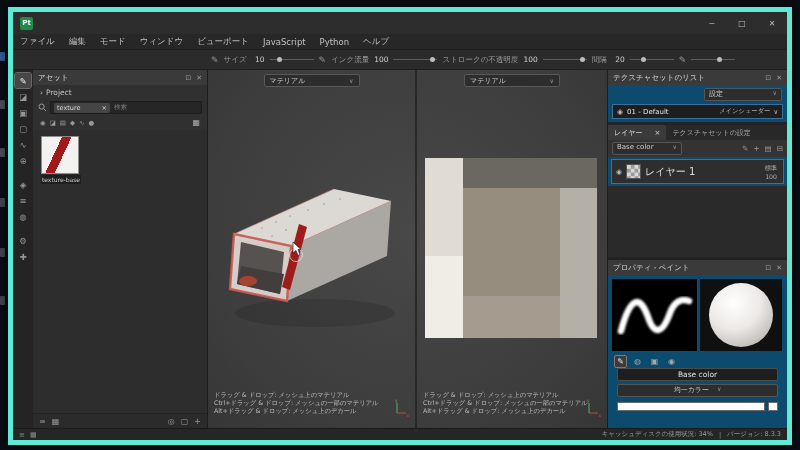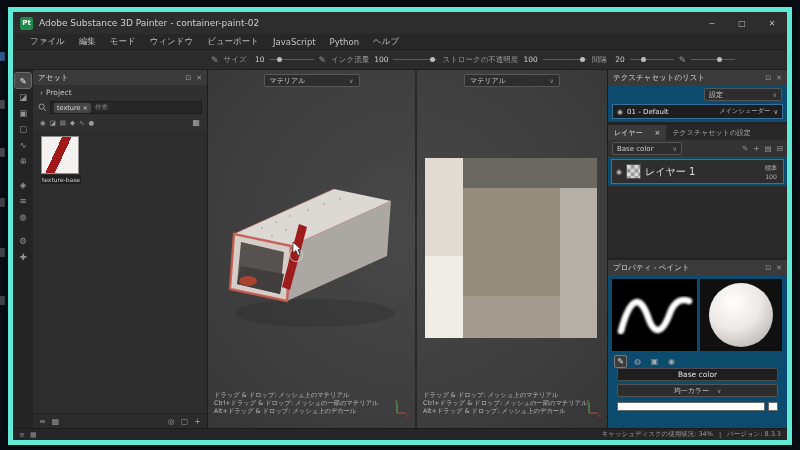--- a/index.html
+++ b/index.html
@@ -14,21 +14,21 @@
   
   .titlebar { height:22px; background:#2d2d2d; display:flex; align-items:center; flex:none; }
   .app-ico { width:13px; height:13px; margin:0 6px 0 7px; background:#1f8a4c; border-radius:2px; color:#fff;
              font-size:7px; display:flex; align-items:center; justify-content:center; font-weight:bold; }
   .title-text { font-size:9px; color:#cfcfcf; }
   .win-controls { margin-left:auto; display:flex; height:100%; }
   .win-btn { width:30px; height:100%; display:flex; align-items:center; justify-content:center; font-size:8px; color:#bbb; }
 
   
   .menubar { height:16px; background:#272727; display:flex; align-items:flex-end; font-size:8.5px; color:#c2c2c2;
-             flex:none; border-bottom:1px solid #1e1e1e; padding-left:10px; }
+             flex:none; border-bottom:1px solid #1e1e1e; padding-left:0; }
   .menu-item { padding:0 7px; height:100%; display:flex; align-items:center; }
 
   
   .toolbar { height:20px; background:#2b2b2b; border-bottom:1px solid #1e1e1e; display:flex; align-items:center;
              flex:none; font-size:7.5px; color:#aaa; gap:5px; padding-left:198px; }
   .tb-ico { font-size:9px; color:#9a9a9a; }
   .tb-label { color:#9a9a9a; white-space:nowrap; }
   .tb-val { color:#d2d2d2; min-width:13px; text-align:right; }
   .slider { position:relative; width:44px; height:10px; flex:none; }
   .slider .track { position:absolute; left:0; right:0; top:4.5px; height:1px; background:#5d5d5d; }
@@ -47,21 +47,21 @@
   
   .assets { width:175px; background:#303030; display:flex; flex-direction:column; flex:none; border-right:1px solid #1d1d1d; }
   .panel-hd { height:15px; background:#3a3a3a; display:flex; align-items:center; padding:0 5px; font-size:7.5px;
               color:#d8d8d8; flex:none; gap:4px; }
   .panel-hd .hd-icons { margin-left:auto; display:flex; gap:5px; color:#999; font-size:7px; }
   .proj-row { height:14px; display:flex; align-items:center; gap:3px; padding:0 7px; font-size:7.5px; color:#c5c5c5; flex:none; }
   .search-row { display:flex; align-items:center; gap:3px; padding:2px 5px; flex:none; }
   .search-box { flex:1; height:13px; background:#262626; border:1px solid #1c1c1c; display:flex; align-items:center;
                 padding:0 3px; gap:4px; }
   .search-chip { background:#454545; border-radius:2px; font-size:6.5px; color:#ddd; padding:0 3px; display:flex;
-                 gap:2px; align-items:center; height:10px; }
+                 gap:21px; align-items:center; height:10px; }
   .search-ph { font-size:6.5px; color:#7d7d7d; }
   .filter-row { display:flex; align-items:center; gap:4px; padding:2px 7px 3px; font-size:6.5px; color:#9a9a9a; flex:none; }
   .filter-row .grid-right { margin-left:auto; font-size:8px; color:#b5b5b5; }
   .assets-body { flex:1; background:#2d2d2d; padding:6px 8px; }
   .asset-tile { width:40px; }
   .asset-thumb { width:38px; height:38px; border:1px solid #8d8d8d;
                  background:#f4f2f0 linear-gradient(115deg,#f4f2f0 38%,#a31818 38%,#a31818 56%,#f4f2f0 56%); }
   .asset-label { font-size:6px; color:#cfcfcf; background:#1f1f1f; text-align:center; margin-top:1px; padding:1px 0;
                  overflow:hidden; white-space:nowrap; }
   .assets-bottom { height:15px; background:#2b2b2b; border-top:1px solid #222; display:flex; align-items:center;
@@ -79,21 +79,21 @@
   .hints { position:absolute; left:6px; bottom:13px; font-size:6.3px; line-height:8px; color:#bdbdbd; white-space:nowrap; }
   .gizmo { position:absolute; right:5px; bottom:11px; }
   .model-svg { position:absolute; left:12px; top:88px; }
   .uv-tex { position:absolute; left:8px; top:88px; width:172px; height:180px; }
   .uv-tex div { position:absolute; }
 
   
   .right { width:180px; background:#232323; display:flex; flex-direction:column; flex:none; border-left:1px solid #1d1d1d; }
   .sec { background:#0c4a6e; display:flex; flex-direction:column; }
   .sec + .sec { margin-top:3px; }
-  .dd { height:13px; background:#2d2d2d; border:1px solid #555; border-radius:2px; display:flex; align-items:center;
+  .dd { height:13px; background:#2d2d2d; border:1px solid #555; border-radius:2px; display:flex; 
         padding:0 4px; font-size:7px; color:#ccc; gap:4px; }
   .dd .chev { margin-left:auto; font-size:6px; color:#999; }
   .settings-row { display:flex; justify-content:flex-end; padding:3px 5px 2px; }
   .settings-row .dd { width:78px; }
   .set-row { margin:1px 4px 3px; height:15px; border:1px solid #3c6e9e; background:#1e1e1e; display:flex;
              align-items:center; padding:0 4px; font-size:7px; color:#e2e2e2; gap:4px; }
   .set-row .shader { margin-left:auto; color:#bdbdbd; font-size:6.3px; display:flex; align-items:center; gap:3px; }
 
   .tabs { display:flex; height:15px; background:#282828; flex:none; }
   .tab { padding:0 6px; display:flex; align-items:center; font-size:7px; color:#a8a8a8; gap:12px; }
@@ -143,21 +143,20 @@
   <div class="dt-ico" style="top:148px;height:9px;background:#565b63"></div>
   <div class="dt-ico" style="top:198px;height:9px;background:#4d525a"></div>
   <div class="dt-ico" style="top:248px;height:9px;background:#4d525a"></div>
   <div class="dt-ico" style="top:296px;height:9px;background:#4d525a"></div>
 </div>
 
 <div class="window">
 
   <div class="titlebar">
     <div class="app-ico">Pt</div>
-    <span class="title-text">Adobe Substance 3D Painter - container-paint-02</span>
     <div class="win-controls">
       <div class="win-btn">─</div>
       <div class="win-btn">□</div>
       <div class="win-btn">✕</div>
     </div>
   </div>
 
   <div class="menubar">
     <span class="menu-item">ファイル</span>
     <span class="menu-item">編集</span>

